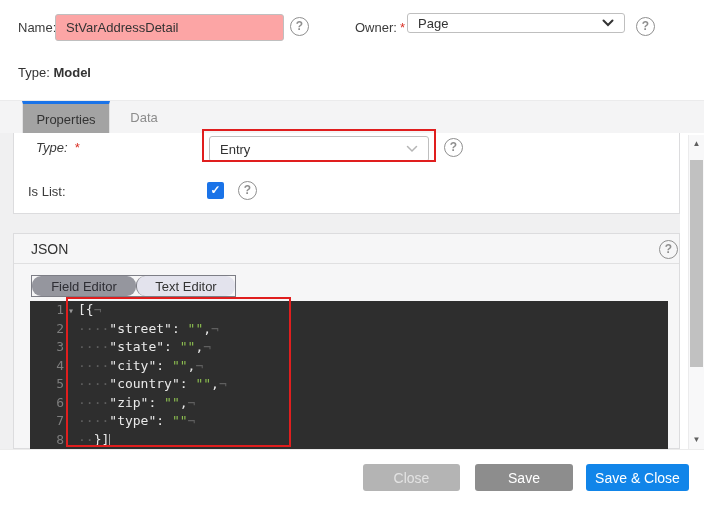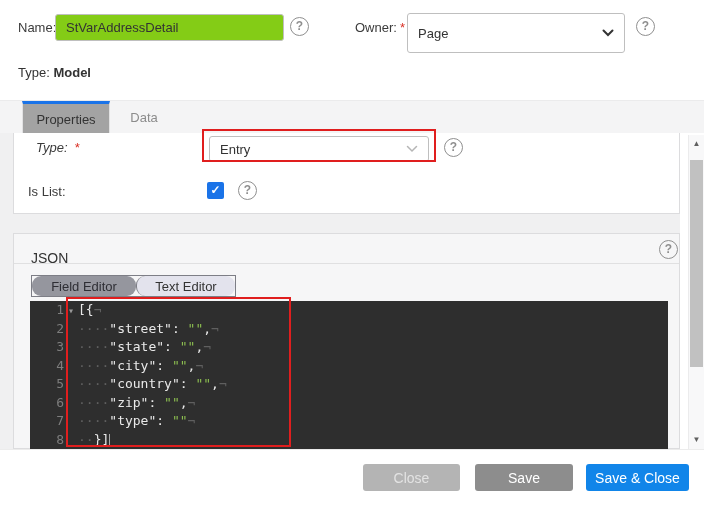--- a/index.html
+++ b/index.html
@@ -5,28 +5,28 @@
   * { margin:0; padding:0; box-sizing:border-box; }
   html,body { width:704px; height:511px; background:#fff; font-family:"Liberation Sans", sans-serif; }
   .app { position:relative; width:704px; height:511px; background:#fff; overflow:hidden; }
 
   
   .lbl { position:absolute; font-size:13px; color:#3b3b3b; }
   .req { color:#d93025; margin-left:3px; }
   .text-input {
     position:absolute; left:55px; top:14px; width:229px; height:27px;
     border:1px solid #bfbfbf; border-radius:3px; font-family:"Liberation Sans",sans-serif;
-    font-size:13px; color:#333; padding:0 10px; background:#84cc16; outline:none;
+    font-size:13px; color:#333; padding:0 10px; background:#fca5a5; outline:none;
   }
   .select-box {
     position:absolute; background:#fff; border:1px solid #bfbfbf; border-radius:3px;
     display:flex; align-items:center; justify-content:space-between; padding:0 10px;
     font-size:13px; color:#333; cursor:pointer;
   }
-  .owner-select { left:407px; top:13px; width:218px; height:40px; }
+  .owner-select { left:407px; top:13px; width:218px; height:20px; }
   .help {
     position:absolute; width:19px; height:19px; border:1.5px solid #8f8f8f; border-radius:50%;
     color:#8f8f8f; font-size:12px; line-height:16px; text-align:center; background:transparent;
     cursor:pointer; font-weight:bold;
   }
   .type-line { position:absolute; left:18px; top:65px; font-size:13px; color:#333; }
   .type-line .b { font-weight:bold; }
 
   
   .tab-bar { position:absolute; left:0; top:100px; width:704px; height:33px; background:#f4f4f5; border-top:1px solid #ebebec; }
@@ -37,21 +37,21 @@
   
   .content-bg { position:absolute; left:0; top:133px; width:680px; height:316px; background:#f0f0f1; }
   .panel { position:absolute; background:#fff; border:1px solid #dcdcde; }
   .props-panel { left:13px; top:133px; width:667px; height:81px; border-top:none; }
   .inner-lbl { position:absolute; font-size:13px; color:#3b3b3b; }
   .entry-select { left:195px; top:3px; width:220px; height:26px; }
   .checkbox { position:absolute; left:193px; top:49px; width:17px; height:17px; background:#1a73e8; border-radius:2px; color:#fff; font-size:12px; line-height:17px; text-align:center; font-weight:bold; cursor:pointer; }
 
   .json-panel { left:13px; top:233px; width:667px; height:216px; background:#f6f6f7; border-color:#dcdcde; }
   .json-header { position:absolute; left:0; top:0; width:100%; height:30px; border-bottom:1px solid #e0e0e1; }
-  .json-title { position:absolute; left:17px; top:16px; font-size:14px; color:#333; }
+  .json-title { position:absolute; left:17px; top:7px; font-size:14px; color:#333; }
   .json-help { left:645px; top:6px; }
 
   .toggle-group { position:absolute; left:17px; top:41px; height:22px; display:flex; border:1px solid #7d7e86; cursor:pointer; }
   .toggle-btn { height:100%; display:flex; align-items:center; justify-content:center; font-size:13px;border-radius:9px; }
   .toggle-field { width:104px; background:#95969e; color:#2e2e34; }
   .toggle-text { width:99px; background:#e3e3ed; color:#333; border-left:1px solid #7d7e86; }
 
   
   .editor { position:absolute; left:16px; top:67px; width:638px; height:148px; background:#2e2e2e; overflow:hidden; font-family:"DejaVu Sans Mono", monospace; font-size:13px; cursor:text; }
   .code-line { height:18.5px; line-height:18.5px; white-space:pre; }

